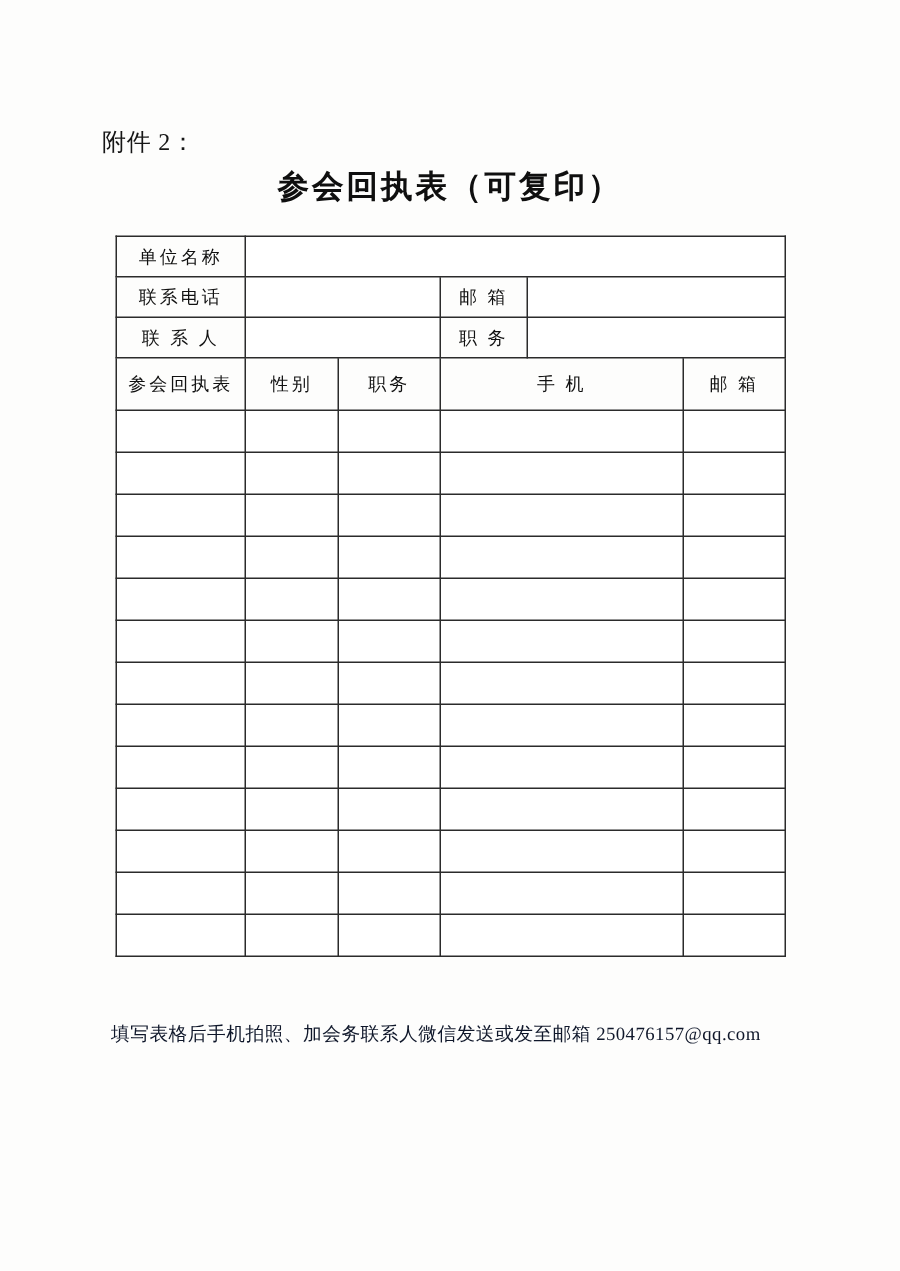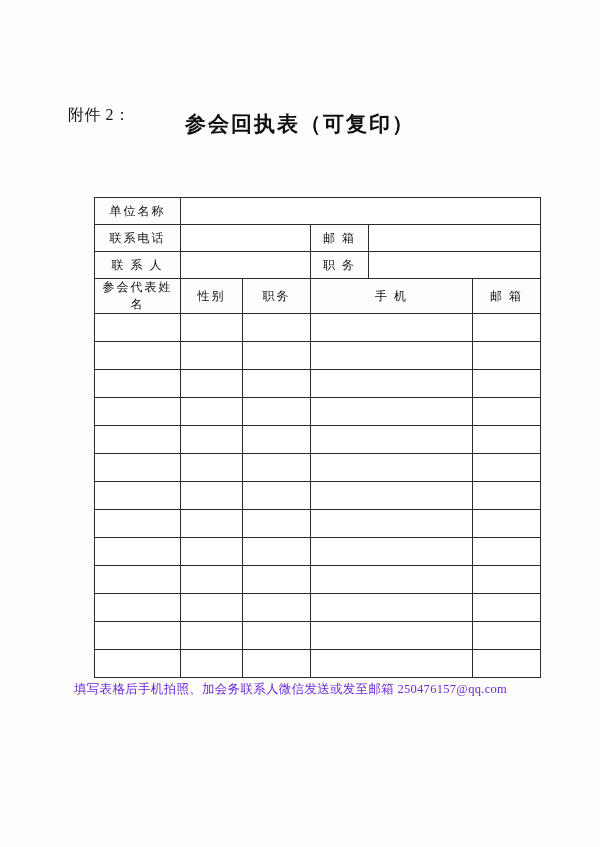--- a/index.html
+++ b/index.html
@@ -21,40 +21,38 @@
     background: #fdfdfc;
   }
   .attachment-label {
     position: absolute;
     left: 68px;
     top: 85px;
     font-family: "Liberation Serif", serif;
     font-size: 16px;
     letter-spacing: 0.5px;
     color: #161616;
-    margin-top: 20px;
   }
   .doc-title {
     position: absolute;
     left: 0;
     top: 110px;
     width: 600px;
     text-align: center;
     font-family: "Liberation Serif", serif;
     font-weight: bold;
     font-size: 21px;
     letter-spacing: 2px;
     color: #0f0f0f;
   }
   .table-wrap {
     position: absolute;
-    left: 94px;
+    left: 77px;
     top: 157px;
     width: 446px;
-    margin-top: 40px;
   }
   table.form {
     border-collapse: collapse;
     width: 446px;
     table-layout: fixed;
   }
   table.form td {
     border: 1px solid #2b2b2b;
     height: 26px;
     padding: 0 4px;
@@ -84,21 +82,21 @@
   tr.data-row td {
     height: 27px;
   }
   .footer-note {
     position: absolute;
     left: 74px;
     top: 681px;
     font-family: "Liberation Serif", serif;
     font-size: 12.5px;
     letter-spacing: 0.3px;
-    color: #6d28d9;
+    color: #0f172a;
     white-space: nowrap;
   }
 </style>
 </head>
 <body>
 
 <div class="page">
 
   <div class="attachment-label">附件 2：</div>
 
@@ -125,21 +123,21 @@
           <td class="label">邮  箱</td>
           <td class="blank" colspan="2"></td>
         </tr>
         <tr>
           <td class="label">联 系 人</td>
           <td class="blank" colspan="2"></td>
           <td class="label">职  务</td>
           <td class="blank" colspan="2"></td>
         </tr>
         <tr class="head-row">
-          <td class="header-cell">参会代表姓名</td>
+          <td class="header-cell">参会回执表</td>
           <td class="header-cell">性别</td>
           <td class="header-cell">职务</td>
           <td class="header-cell" colspan="2">手  机</td>
           <td class="header-cell">邮  箱</td>
         </tr>
       </tbody>
       <tbody id="data-rows">
           <tr class="data-row">
             <td class="blank"></td>
             <td class="blank"></td>

